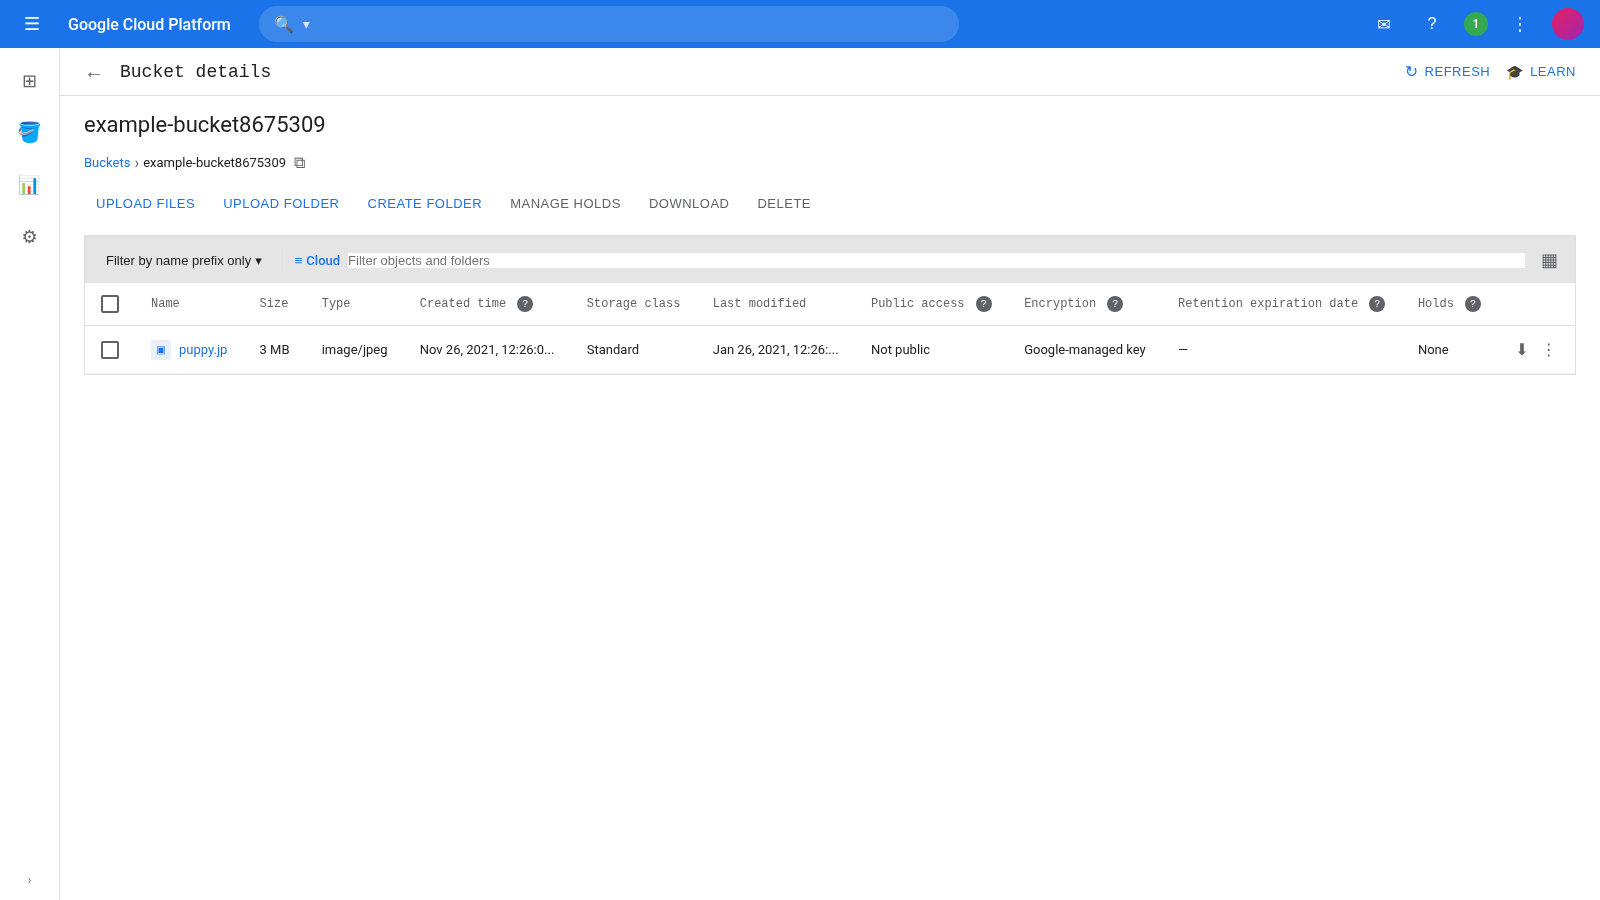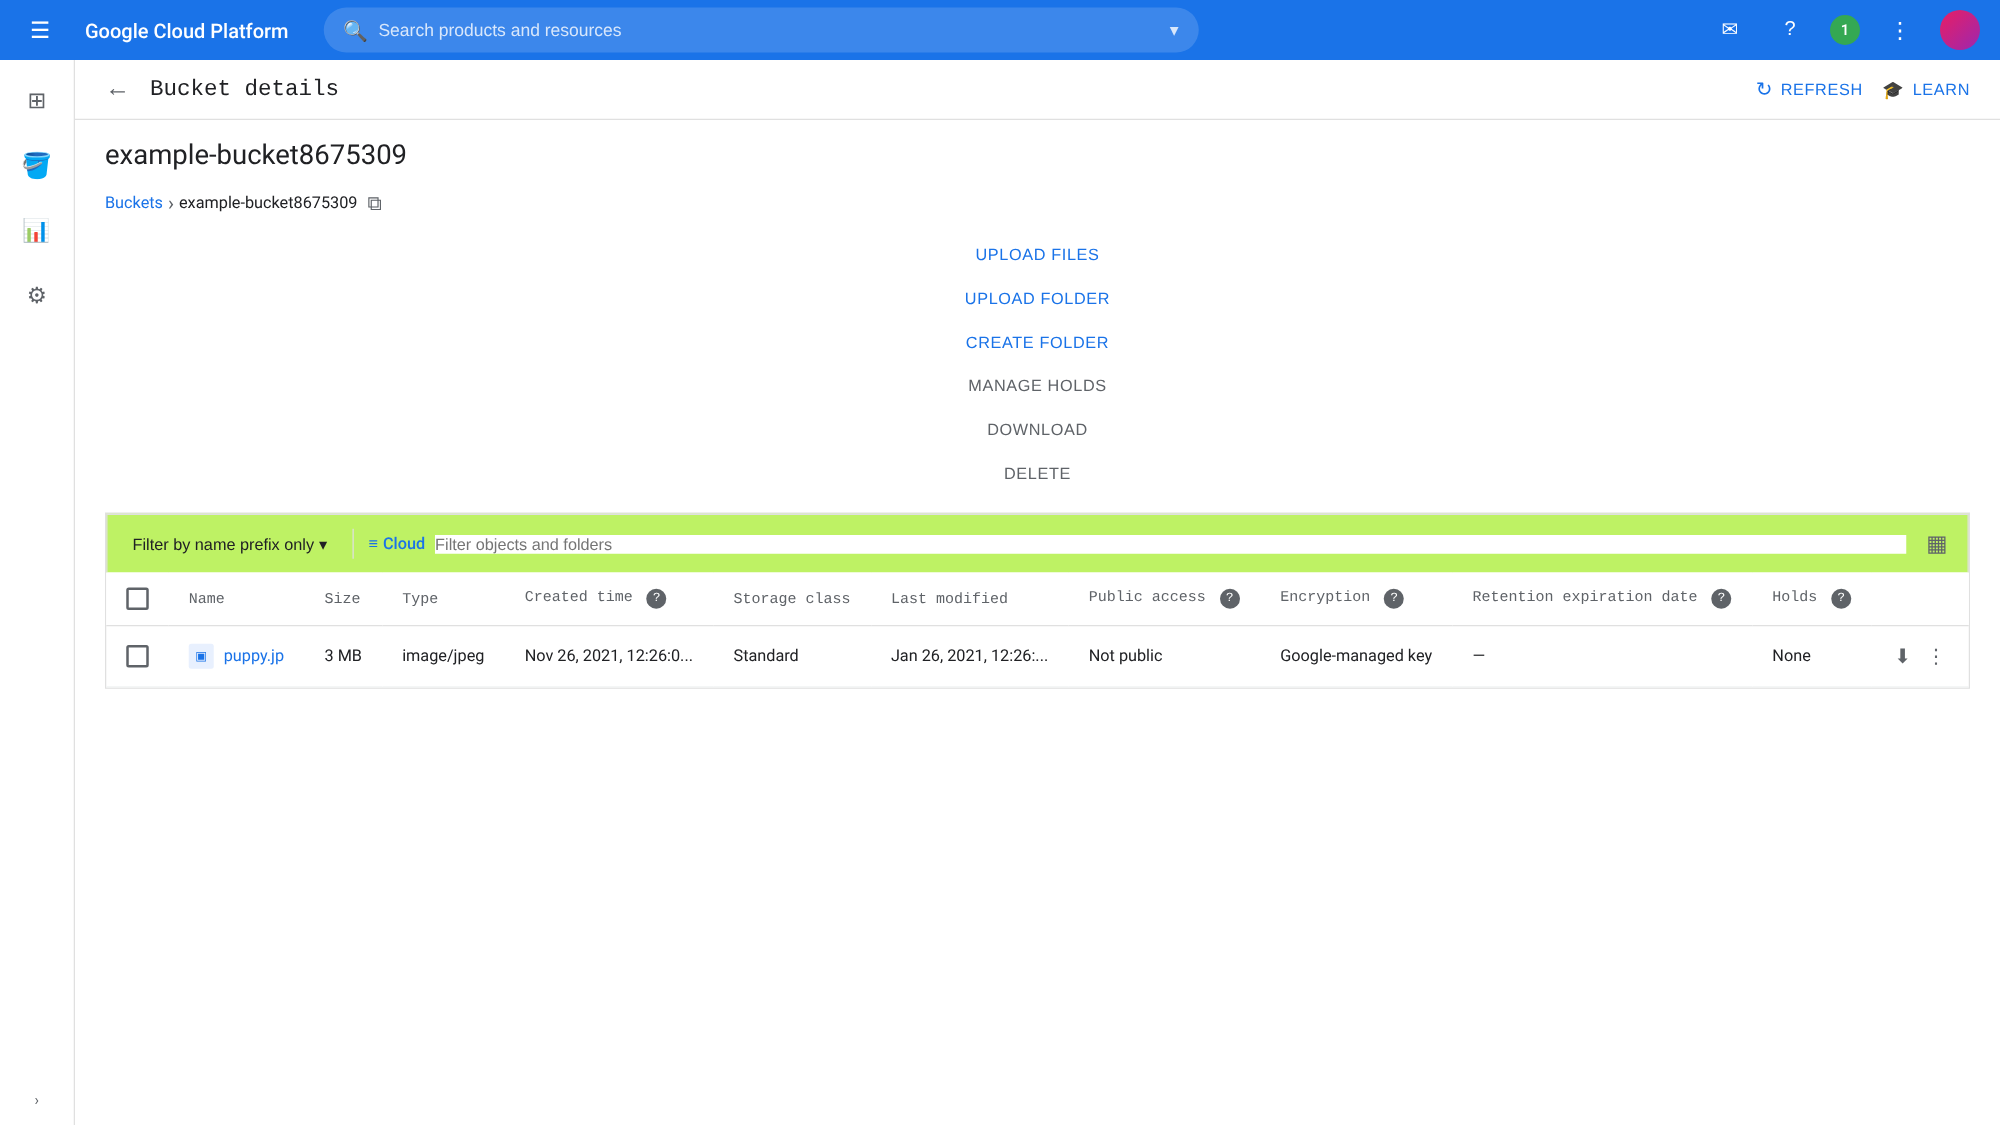--- a/index.html
+++ b/index.html
@@ -210,21 +210,20 @@
     .breadcrumb-current { color: #202124; }
     .copy-icon { color: #5f6368; cursor: pointer; font-size: 16px; margin-left: 4px; }
 
     
     .action-bar {
       display: flex;
       align-items: center;
       gap: 4px;
       margin-bottom: 16px;
       flex-wrap: wrap;
-      flex-direction: column;
     }
     .action-link {
       background: none;
       border: none;
       color: #1a73e8;
       font-size: 13px;
       font-weight: 500;
       cursor: pointer;
       text-transform: uppercase;
       letter-spacing: 0.5px;
@@ -234,21 +233,21 @@
 
     
     .filter-bar {
       display: flex;
       align-items: center;
       gap: 12px;
       margin-bottom: 0;
       border: 1px solid #e0e0e0;
       border-bottom: none;
       padding: 8px 12px;
-      background: #bef264;
+      background: #e5e5e5;
     }
     .filter-prefix-btn {
       display: flex;
       align-items: center;
       gap: 4px;
       font-size: 13px;
       color: #202124;
       cursor: pointer;
       background: none;
       border: none;
@@ -371,21 +370,20 @@
 </head>
 <body>
 
 <nav class="top-nav">
   <button class="icon-btn">
     <span>☰</span>
   </button>
   <span class="top-nav-title">Google Cloud Platform</span>
   <div class="top-nav-search">
     <span style="font-size:16px;">🔍</span>
-    <input type="text" placeholder="Search products and resources" style="">
     <span class="search-expand-icon">▾</span>
   </div>
   <div class="top-nav-right">
     <button class="icon-btn" style="font-size:16px;">✉</button>
     <button class="icon-btn" style="font-size:16px;">?</button>
     <div class="notification-badge">1</div>
     <button class="icon-btn" style="font-size:18px;">⋮</button>
     <div class="avatar"></div>
   </div>
 </nav>

